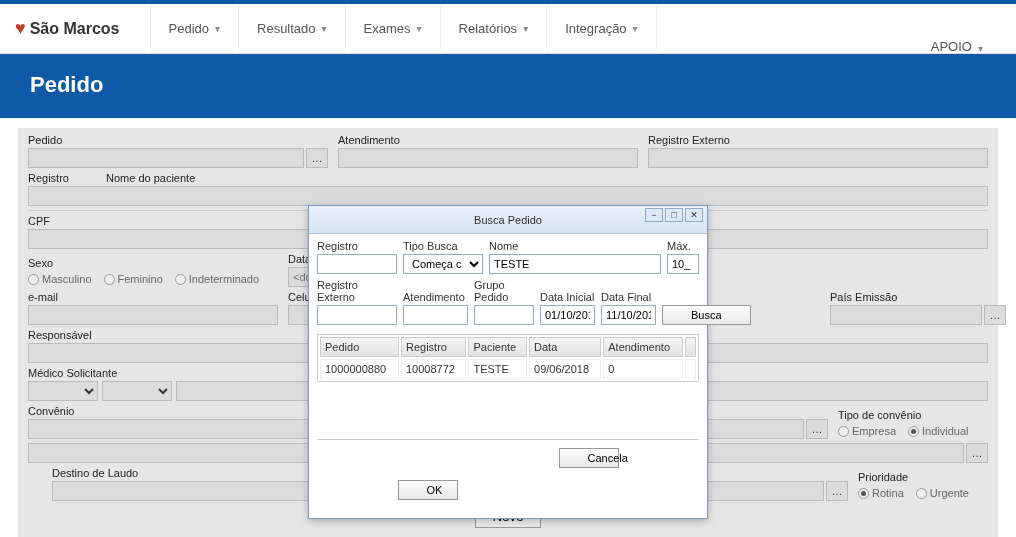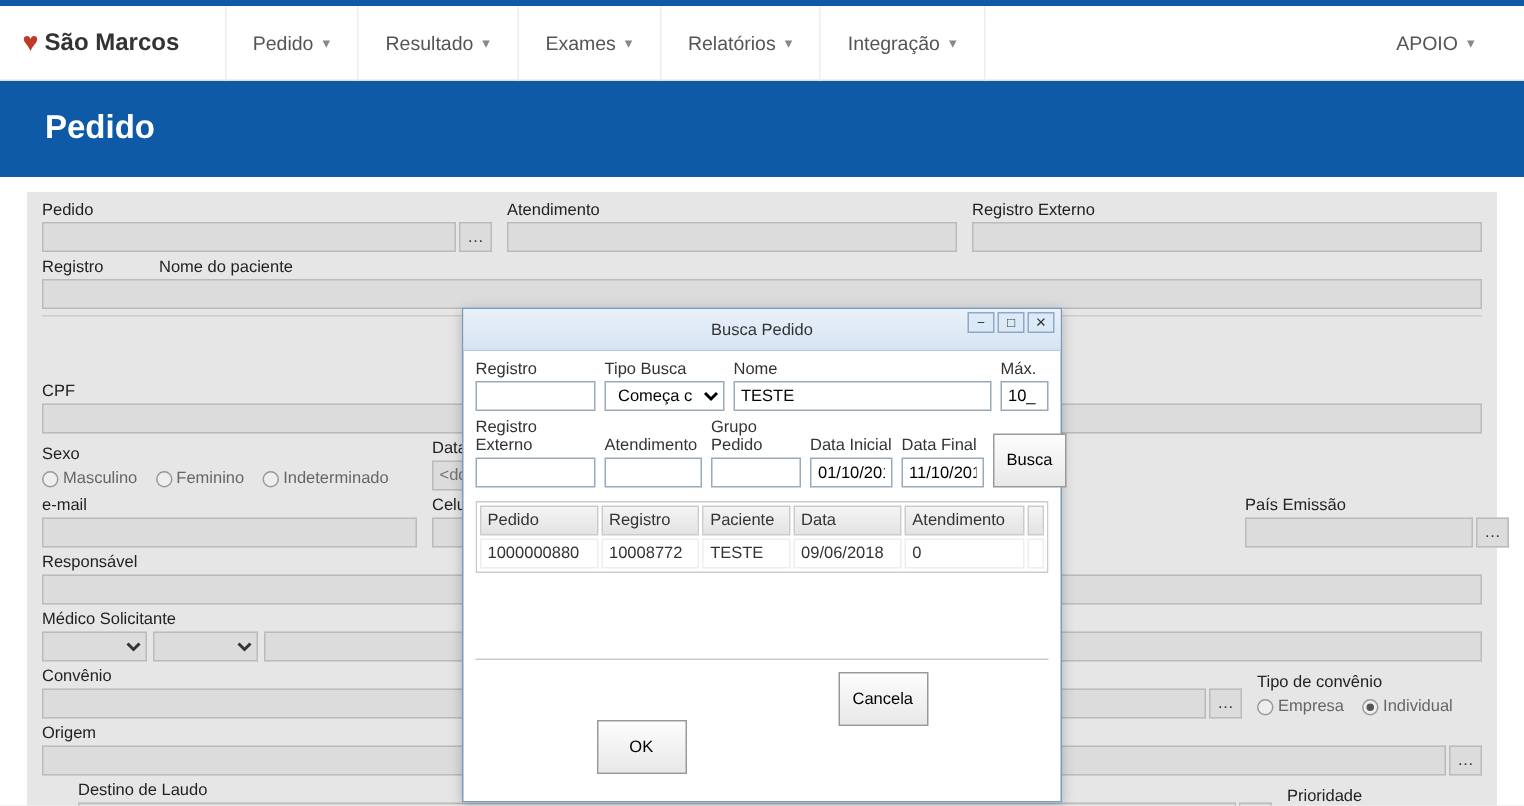--- a/index.html
+++ b/index.html
@@ -50,21 +50,21 @@
     border-left: 1px solid #eee;
     font-size: 13px;
     color: #555;
     cursor: pointer;
   }
   .nav-item:last-of-type { border-right: 1px solid #eee; }
   .nav-right {
     padding: 0 18px;
     height: 50px;
     display: flex;
-    align-items: center;
+    align-items: flex-end;
     font-size: 13px;
     color: #555;
     cursor: pointer;
   }
   .caret {
     margin-left: 6px;
     font-size: 10px;
     color: #888;
   }
   .page-header {
@@ -131,21 +131,21 @@
     position:absolute; right:4px; top:2px; display:flex; gap:2px;
   }
   .mc-btn { width:18px;height:14px;border:1px solid #8fa9c7;background:#dce9f6;font-size:9px;display:flex;align-items:center;justify-content:center;cursor:pointer;}
   .modal-body { padding: 6px 8px 8px; }
   .mrow { display:flex; gap:6px; margin-bottom:5px; align-items:flex-end;}
   .mfield { display:flex; flex-direction:column; }
   .mfield label{ font-size:11px; color:#333; margin-bottom:2px;}
   .minput,.msel {
     border:1px solid #9ab; background:#fff; height:20px; padding:2px 4px; font-size:11px;
   }
-  .mbtn { background:linear-gradient(#fdfdfd,#e8e8e8); border:1px solid #999; padding:2px 8px; font-size:11px; cursor:pointer; height:36px;}
+  .mbtn { background:linear-gradient(#fdfdfd,#e8e8e8); border:1px solid #999; padding:2px 28px; font-size:11px; cursor:pointer; height:20px;}
   .modal-table { width:100%; border:1px solid #ccc; margin-top:4px; font-size:11px; }
   .modal-table th { background:linear-gradient(#f4f4f4,#e3e3e3); border:1px solid #ccc; padding:3px 4px; text-align:left; font-weight:normal;}
   .modal-table td { border:1px solid #eee; padding:3px 4px; }
   .modal-table-wrap { height:110px; overflow:auto; border-bottom:1px solid #ccc;}
   .modal-footer { display:flex; justify-content:space-around; padding:8px 30px 10px; }
 </style>
 </head>
 <body>
 
 <div class="topbar"></div>
@@ -213,21 +213,21 @@
       <label>Nome do paciente</label>
     </div>
   </div>
   <div class="row" style="margin-top:-4px;">
     <input class="input" style="width: 100%;">
   </div>
 
   <div class="section-divider"></div>
 
   <div class="row">
-    <div class="field" style="flex:1;margin-top:40px;">
+    <div class="field" style="flex:1;">
       <label>CPF</label>
       <input class="input" style="">
     </div>
   </div>
 
   <div class="row">
     <div class="field" style="flex:0 0 250px;">
       <label>Sexo</label>
       <div class="radio-row">
         <label>
@@ -305,21 +305,20 @@
         <label>
             <span class="radio-circle checked"></span>
             <span>Individual</span>
           </label>
       </div>
     </div>
   </div>
 
   <div class="row">
       <div class="field" style="flex:1;">
-    <label>Origem</label>
     <div style="display:flex;gap:2px;">
       <input class="input" style="flex: 1 1 0%;">
       <span class="btn-small">…</span>
     </div>
   </div>
     </div>
 
   <div class="row">
     <div class="field" style="flex:1;margin-left:24px;">
       <label>Destino de Laudo</label>

